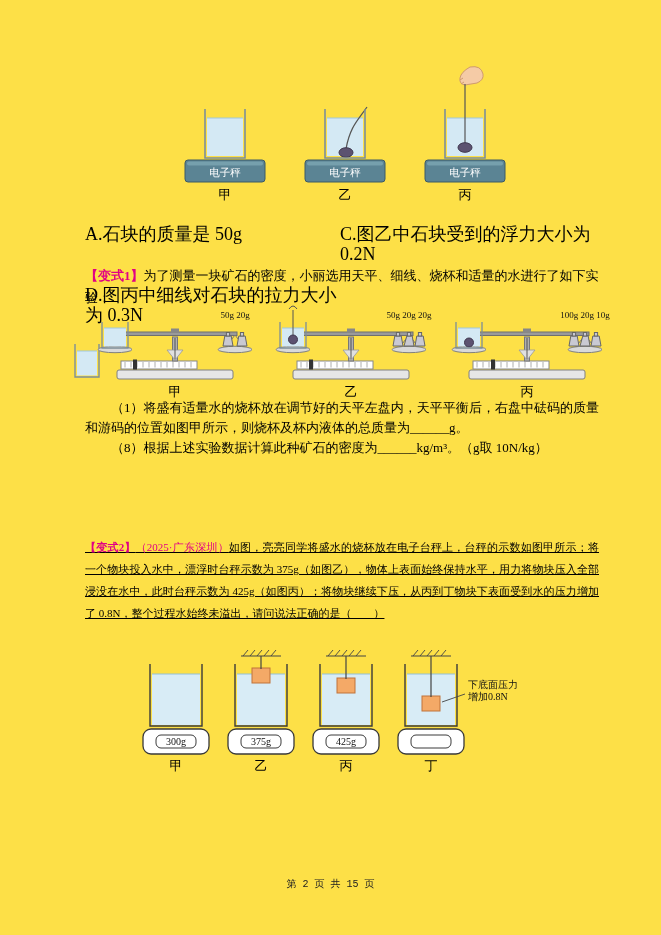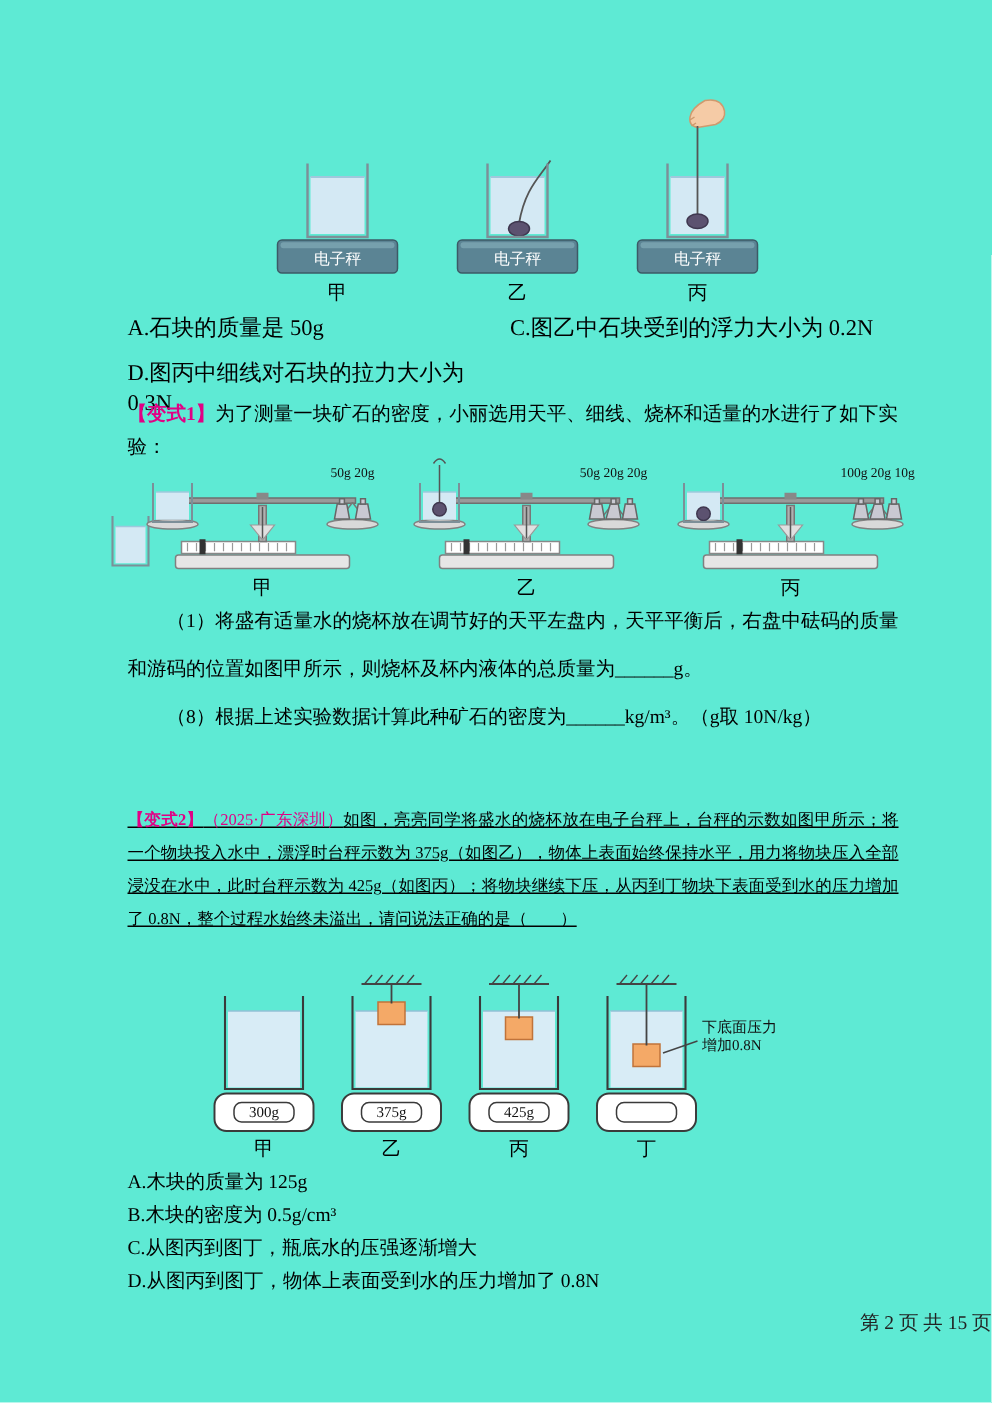--- a/index.html
+++ b/index.html
@@ -1,46 +1,46 @@
 <!DOCTYPE html>
 <html style="--accent-magenta: #e10085; --water: #d4e9f4; --scale-platform: #5b8494; --block-orange: #f4a967;"><head>
 <meta charset="utf-8">
 <style>
   * { margin:0; padding:0; box-sizing:border-box; }
   html,body { background:#ffffff; }
   .page {
-    position:relative; width:661px; height:935px; background:#5eead4;
+    position:relative; width:661px; height:935px; background:#fde047;
     font-family:"Liberation Serif","DejaVu Serif",serif; color:#000;
     overflow:hidden; margin:0 auto;
   }
   .fig-wrap { position:absolute; left:0; right:0; text-align:center; }
   #fig1-wrap { top:64px; }
   #fig1-wrap svg { transform:translateX(14px); }
   #fig2-wrap { top:280px; }
   #fig2-wrap svg { transform:translateX(20px); }
   #fig3-wrap { top:648px; }
   #fig3-wrap svg { transform:translateX(35px); }
 
   .q1-options {
-    position:absolute; top:209px; left:85px; right:55px;
-    display:grid; grid-template-columns:255px auto; row-gap:10px;
-    font-size:15px; line-height:20px;
+    position:absolute; top:224px; left:85px; right:55px;
+    display:grid; grid-template-columns:255px auto; row-gap:21px;
+    font-size:18px; line-height:20px;
   }
   .v1-line { position:absolute; top:265px; left:85px; right:60px; font-size:13px; line-height:22px; }
   .tag { color:var(--accent-magenta,#e10085); font-weight:bold; }
   .src { color:var(--accent-magenta,#e10085); }
 
   .steps { position:absolute; top:398px; left:85px; right:62px; font-size:13px; }
-  .steps p { text-indent:2em; line-height:32px; text-align:justify; }
+  .steps p { text-indent:2em; line-height:20px; text-align:justify; }
 
   .v2-para { position:absolute; top:536px; left:85px; right:62px; font-size:11px; line-height:22px; text-align:justify;text-decoration:underline; }
 
   .v2-options { position:absolute; top:777px; left:85px; right:55px; font-size:13px; line-height:22px; }
 
-  .footer { position:absolute; bottom:44px; left:0; right:0; text-align:right; font-size:13px; color:#222; }
+  .footer { position:absolute; bottom:44px; left:0; right:0; text-align:center; font-size:10px; color:#222;font-family:Liberation Mono, monospace; }
 
   
   svg text { font-family:"Liberation Serif","DejaVu Serif",serif; text-anchor:middle; }
   .f-lbl { font-size:13px; fill:#000; }
   .f-dev { font-size:10.5px; fill:#ffffff; }
   .f-wt  { font-size:9px;  fill:#111; }
   .f-read{ font-size:10px; fill:#111; }
   .f-ann { font-size:10px; fill:#111; text-anchor:start; }
 </style>
 </head>
@@ -265,22 +265,16 @@
       </g>
 
       <g>
         <line x1="349" y1="46" x2="326" y2="54" stroke="#444" stroke-width="0.9"></line>
         <text class="f-ann" x="352" y="40">下底面压力</text>
         <text class="f-ann" x="352" y="52">增加0.8N</text>
       </g>
     </svg>
   </div>
 
-  <div class="v2-options">
-    <div>A.木块的质量为 125g</div>
-    <div>B.木块的密度为 0.5g/cm³</div>
-    <div>C.从图丙到图丁，瓶底水的压强逐渐增大</div>
-    <div>D.从图丙到图丁，物体上表面受到水的压力增加了 0.8N</div>
-  </div>
 
   <div class="footer">第 2 页 共 15 页</div>
 
 </div>
 
 </body></html>

